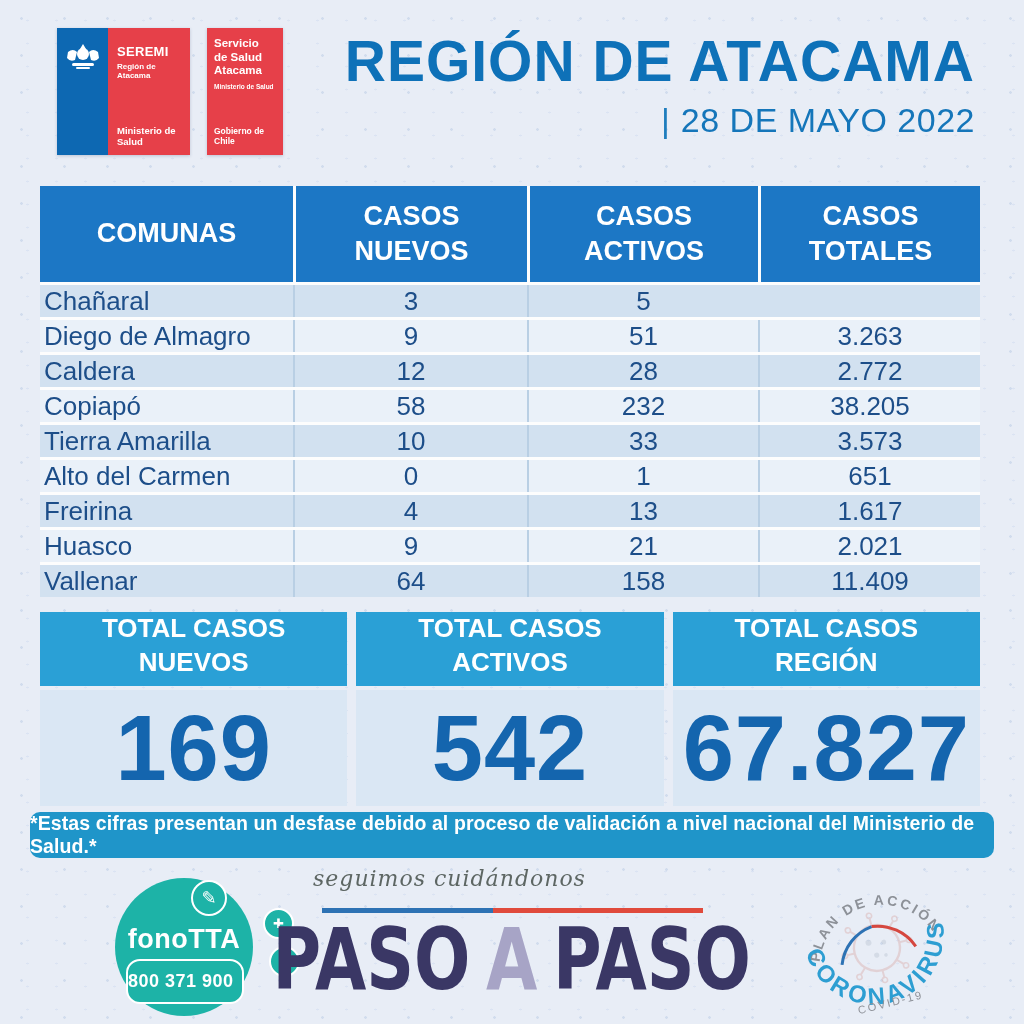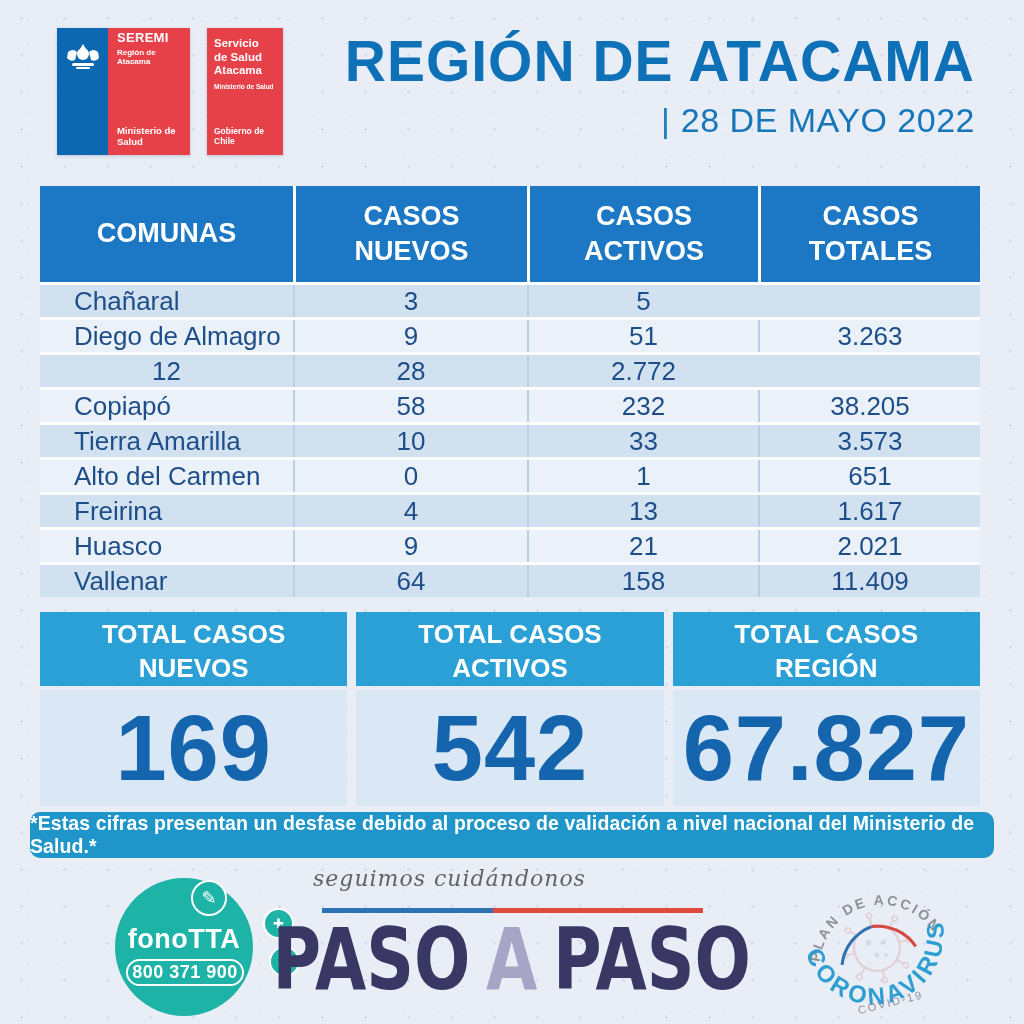--- a/index.html
+++ b/index.html
@@ -11,21 +11,21 @@
     background-image:
       radial-gradient(rgba(160,185,220,.33) 1.2px, transparent 1.7px),
       radial-gradient(rgba(185,200,232,.28) 1px, transparent 1.4px);
     background-size:43px 37px, 29px 23px;
     background-position:0 0, 13px 9px;
   }
   
   .logos{ position:absolute; left:57px; top:28px; display:flex; gap:17px; }
   .logo1{ width:133px; height:127px; display:flex; box-shadow:0 1px 3px rgba(60,80,120,.25); }
   .logo1-blue{ width:51px; background:#0d68b2; display:flex; justify-content:center; padding-top:14px; }
-  .logo1-red{ flex:1; background:#e64049; color:#fff; position:relative; padding:2px 8px 8px 9px; }
+  .logo1-red{ flex:1; background:#e64049; color:#fff; position:relative; padding:16px 8px 8px 9px; }
   .seremi-title{ font-size:13px; font-weight:bold; letter-spacing:.3px; }
   .seremi-sub{ font-size:8px; font-weight:bold; margin-top:3px; }
   .logo-footer{ position:absolute; bottom:8px; left:9px; font-size:9.5px; font-weight:bold; }
   .logo2{ width:76px; height:127px; background:#e64049; color:#fff; position:relative; padding:9px 7px; box-shadow:0 1px 3px rgba(60,80,120,.25); }
   .logo2 .l{ font-size:11.5px; font-weight:bold; line-height:1.18; }
   .logo2-small{ font-size:6.5px; font-weight:bold; margin-top:5px; }
   .logo2-footer{ position:absolute; bottom:9px; left:7px; font-size:8.5px; font-weight:bold; }
   
   .title-block{ position:absolute; right:49px; top:32px; text-align:right; }
   .main-title{ color:#0e71b8; font-size:57px; font-weight:bold; letter-spacing:1px; line-height:1.05; white-space:nowrap; }
@@ -37,40 +37,40 @@
   .data-table{ position:absolute; left:40px; top:186px; width:940px; }
   .t-header{ display:grid; grid-template-columns:253px 234px 231px 222px; background:#1c77c5; height:96px; }
   .t-header .hcell{ display:flex; align-items:center; justify-content:center; color:#fff; font-weight:bold;
                     font-size:27px; text-align:center; line-height:1.3; }
   .t-header .hcell + .hcell{ border-left:3px solid #fdfdfd; }
   .t-header .hwrap{ max-width:150px; }
   .t-row{ display:grid; grid-template-columns:253px 234px 231px 222px; height:35px; border-top:3px solid #fdfdfd; }
   .t-row.dark{ background:#d2e1f0; }
   .t-row.light{ background:#eaf1f9; }
   .t-row .cell{ display:flex; align-items:center; justify-content:center; color:#1d4e89; font-size:26px; }
-  .t-row .cell.name{ justify-content:flex-start; padding-left:34px; }
+  .t-row .cell.name{ justify-content:flex-start; padding-left:4px; }
   .t-row .cell + .cell{ border-left:2px solid #b9cfe4; }
   
   .totals,.total-values{ position:absolute; left:40px; width:940px; display:grid; grid-template-columns:1fr 1fr 1fr; gap:9px; }
   .totals{ top:612px; }
-  .total-label{ background:#2aa0d6; height:74px; display:flex; align-items:flex-end; justify-content:center;
+  .total-label{ background:#2aa0d6; height:74px; display:flex; align-items:flex-start; justify-content:center;
                 color:#fff; font-weight:bold; font-size:26px; text-align:center; line-height:1.3; }
   .total-label span{ max-width:215px; }
   .total-values{ top:690px; }
   .total-panel{ background:#dae7f4; height:116px; display:flex; align-items:center; justify-content:center; }
   .big-number{ color:#1465ae; font-weight:bold; font-size:92px; letter-spacing:1px; }
   
   .note{ position:absolute; left:30px; top:812px; width:964px; height:46px; background:#1f95c9; border-radius:10px;
          color:#fff; display:flex; align-items:center; justify-content:center; font-weight:bold; font-size:19.5px; letter-spacing:.1px; }
   
   .fonotta{ position:absolute; left:103px; top:862px; width:205px; height:162px; }
   .fon-circle{ position:absolute; left:12px; top:16px; width:138px; height:138px; border-radius:50%; background:#1db3a7; }
   .fon-name{ position:absolute; left:12px; top:62px; width:138px; text-align:center; color:#fff; font-weight:bold; font-size:27px; letter-spacing:.5px; }
   .fon-pill{ position:absolute; left:23px; top:97px; width:118px; border:2.5px solid #fff; border-radius:14px;
-             color:#fff; font-weight:bold; font-size:18px; text-align:center; padding:1px 0; letter-spacing:.5px; background:#1db3a7; }
+             color:#fff; font-weight:bold; font-size:18px; text-align:left; padding:10px 0; letter-spacing:.5px; background:#1db3a7; }
   .badge{ position:absolute; border-radius:50%; background:#1db3a7; border:2.5px solid #fff; color:#fff;
           display:flex; align-items:center; justify-content:center; }
   .badge.pencil{ left:88px; top:18px; width:36px; height:36px; font-size:18px; }
   .badge.s1{ left:160px; top:46px; width:31px; height:31px; font-size:13px; }
   .badge.s2{ left:166px; top:84px; width:31px; height:31px; font-size:15px; }
   
   .slogan{ position:absolute; left:313px; top:866px; width:400px; text-align:left; font-style:italic;
            color:#5d6663; font-size:22px; letter-spacing:1px; font-family:"DejaVu Serif",serif; }
   .divider-line{ position:absolute; left:322px; top:908px; width:381px; height:5px; display:flex; }
   .divider-line .blue{ width:45%; background:#2d72b4; }
@@ -145,20 +145,21 @@
       <div class="cell">3</div>
       <div class="cell">5</div>
     </div>
     <div class="t-row light">
       <div class="cell name">Diego de Almagro</div>
       <div class="cell">9</div>
       <div class="cell">51</div>
       <div class="cell">3.263</div>
     </div>
     <div class="t-row dark">
+      <div class="cell name">Caldera</div>
       <div class="cell">12</div>
       <div class="cell">28</div>
       <div class="cell">2.772</div>
     </div>
     <div class="t-row light">
       <div class="cell name">Copiapó</div>
       <div class="cell">58</div>
       <div class="cell">232</div>
       <div class="cell">38.205</div>
     </div>

